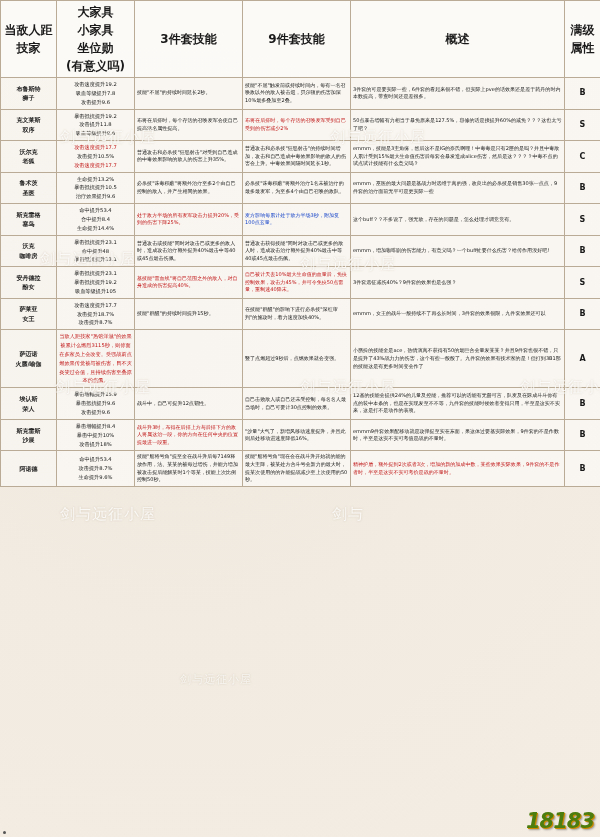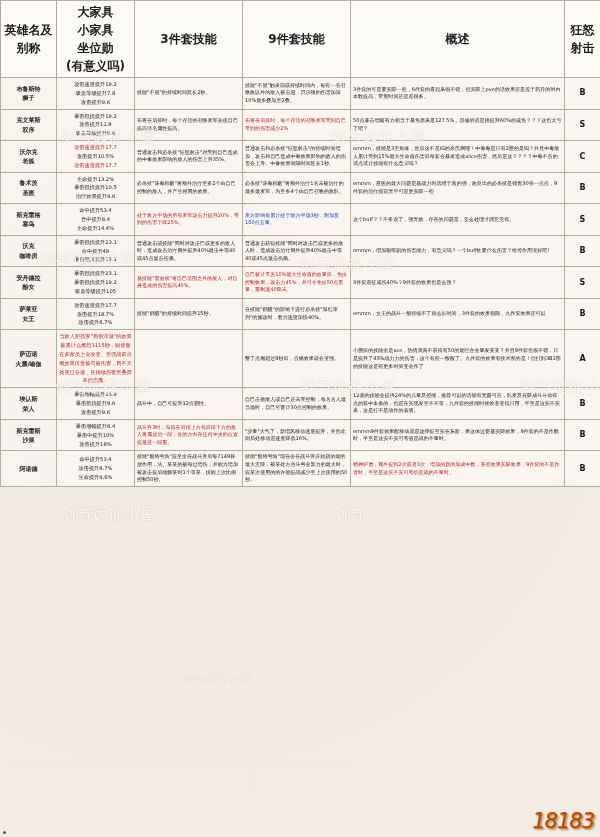--- a/index.html
+++ b/index.html
@@ -86,23 +86,23 @@
     pointer-events:none;
     text-shadow:0 0 2px rgba(180,160,130,0.45);
     white-space:nowrap;
   }
   .wm.small{font-size:11px;color:rgba(255,255,255,0.7)}
   .logo{
     position:absolute;
     right:6px;bottom:4px;
     z-index:6;
     font-size:21px;
-    font-weight:normal;
+    font-weight:bold;
     font-style:italic;
-    color:#c2410c;
+    color:#4d7c0f;
     text-shadow:1px 1px 0 #d08a00, 2px 2px 2px rgba(0,0,0,0.35);
     letter-spacing:-1px;
   }
   .dot{
     position:absolute;left:3px;bottom:3px;width:3px;height:3px;
     background:#555;border-radius:50%;z-index:6;
   }
 </style>
 </head>
 <body>
@@ -113,31 +113,31 @@
   <colgroup>
     <col class="c0">
       <col class="c1">
       <col class="c2">
       <col class="c3">
       <col class="c4">
       <col class="c5">
   </colgroup>
   <thead>
     <tr>
-      <th>英雄名及别称</th>
+      <th>当敌人距技家</th>
       <th>
         <span class="fline">大家具</span>
         <span class="fline">小家具</span>
         <span class="fline">坐位勋</span>
         <span class="fline">(有意义吗)</span>
       </th>
       <th>3件套技能</th>
       <th>9件套技能</th>
       <th>概述</th>
-      <th>狂怒射击</th>
+      <th>满级属性</th>
     </tr>
   </thead>
   <tbody>
       <tr>
         <td class="name">布鲁斯特<br>狮子</td>
         <td class="furniture">攻击速度提升19.2<br>吸血等级提升7.8<br>攻击提升9.6</td>
         <td class="skill">技能"不屈"的持续时间延长2秒。</td>
         <td class="skill">技能"不屈"触发前或持续时间内，每有一名召唤敌以外的敌人被击退，贝尔顿的伤害加深10%最多叠加至2叠。</td>
         <td class="desc">3件套的可是要实际一些，6件套的看起来很不错，但实际上pve的话效果还是差于药丹的时内本数提高，带查时间还是差很多。</td>
         <td class="grade">B</td>

